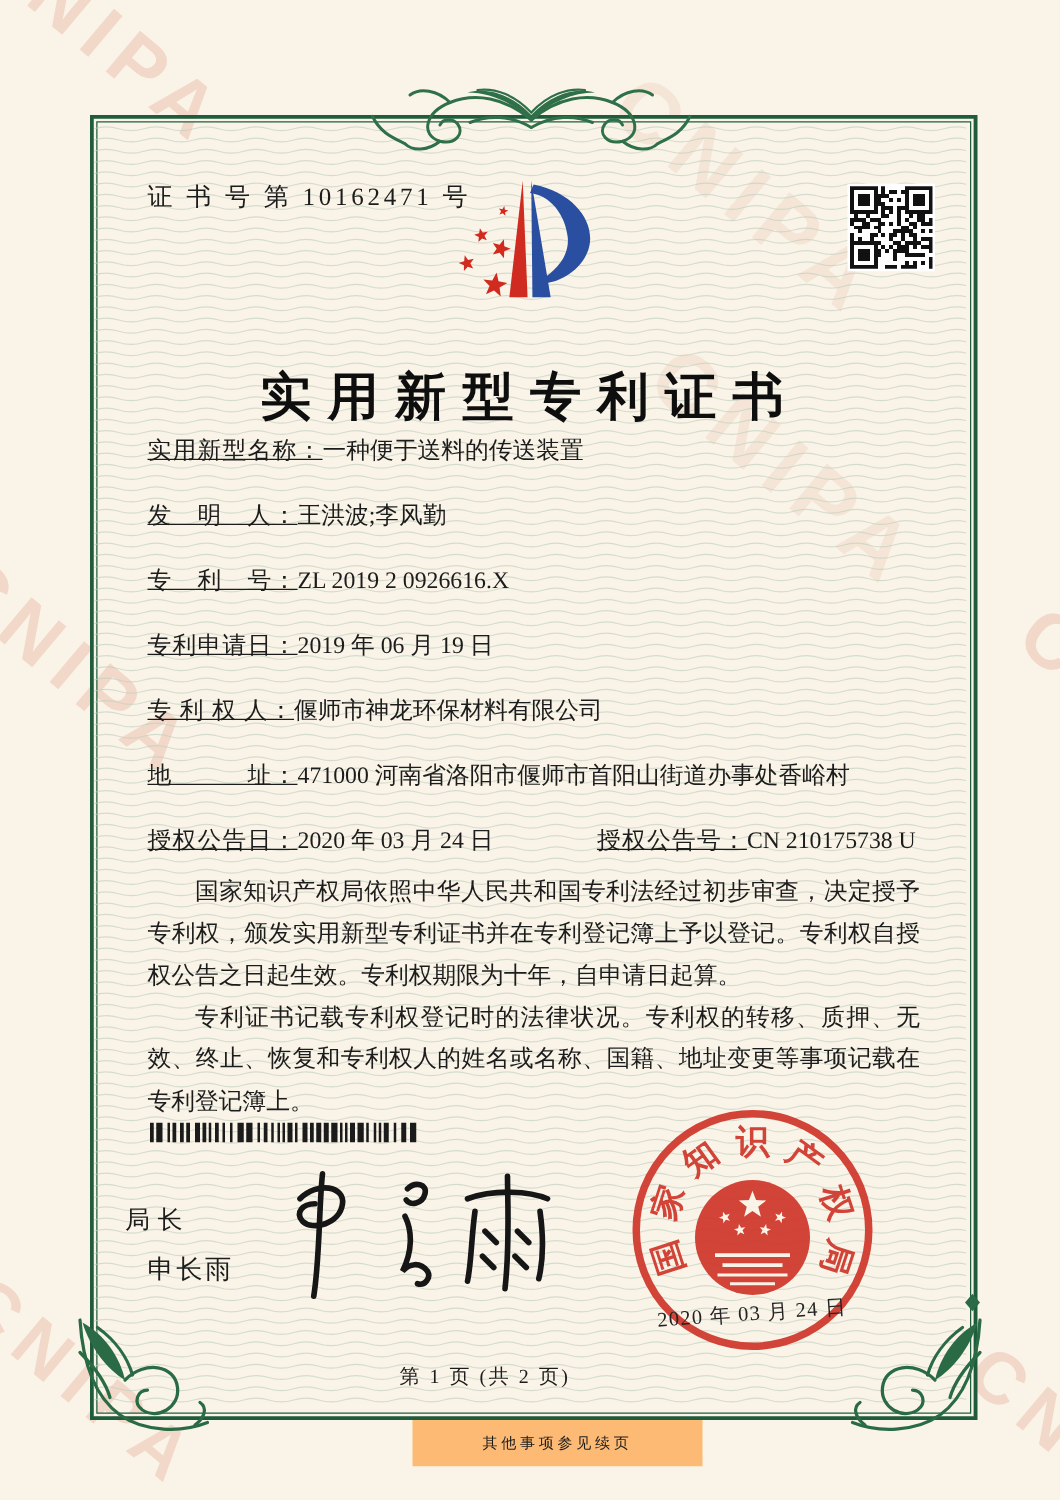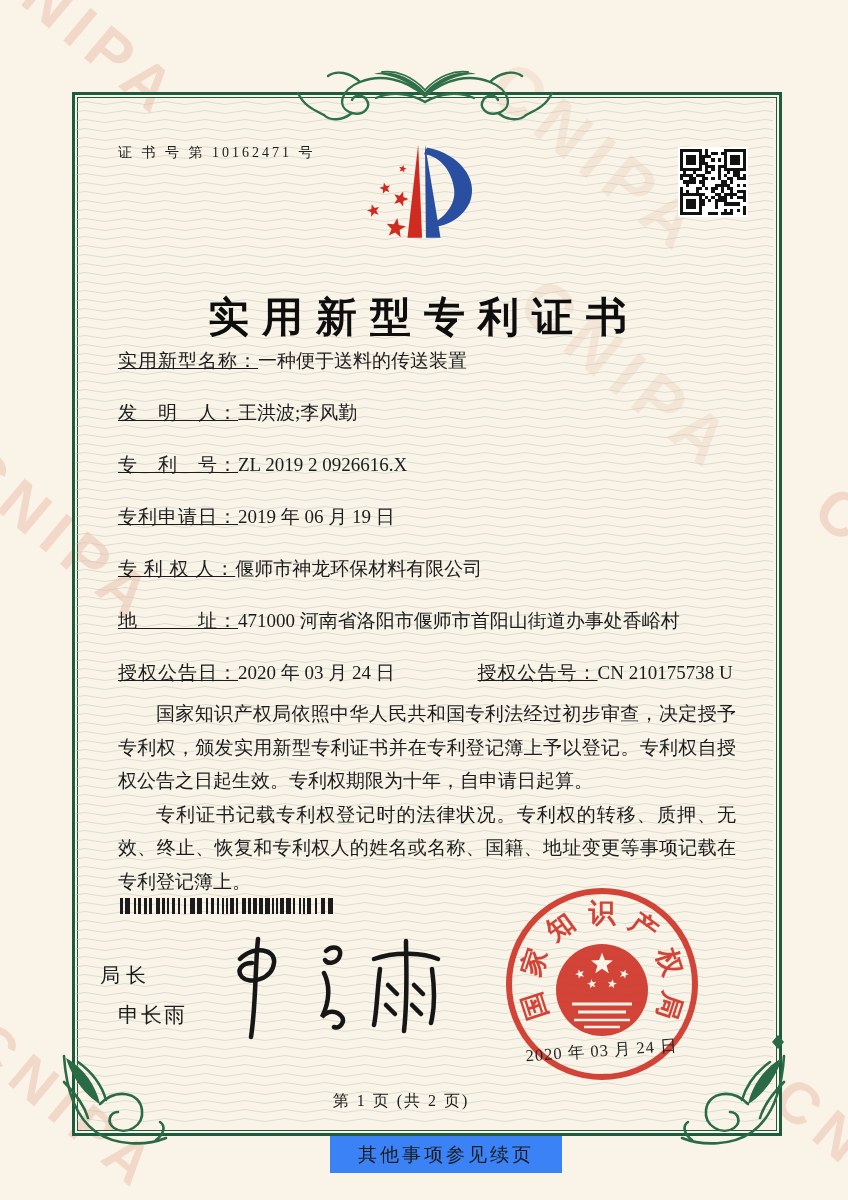--- a/index.html
+++ b/index.html
@@ -14,21 +14,21 @@
 
   
   .frame{position:absolute;left:72px;top:92px;width:704px;height:1038px;z-index:2;
          border:3px solid #1f5c3d;
          box-shadow:inset 0 0 0 2px #faf4e8, inset 0 0 0 3px #1f5c3d;}
   .waves{position:absolute;left:0;top:0;z-index:0;}
 
   .content{position:absolute;left:0;top:0;width:848px;height:1200px;z-index:3;}
   .abs{position:absolute;}
 
-  .cert-no{left:118px;top:144px;font-size:14px;letter-spacing:3px;}
+  .cert-no{left:118px;top:144px;font-size:20px;letter-spacing:3px;}
   .logo{left:356px;top:140px;}
   .qr{left:678px;top:147px;background:#fff;padding:2px;}
   .title{left:0;top:250px;width:848px;text-align:center;font-size:41px;font-weight:bold;
          letter-spacing:13px;color:#0e0e0e;margin-top:40px;}
 
   .fields{left:118px;top:350px;width:620px;font-size:19px;}
   .frow{margin-bottom:30px;line-height:22px;white-space:nowrap;}
   .flabel{letter-spacing:1px;text-decoration:underline;}
   .grant .pair2{margin-left:78px;}
 
@@ -36,23 +36,23 @@
   .paras p{margin:0;text-indent:2em;}
 
   .barcode{left:120px;top:898px;}
 
   .director{left:100px;top:962px;font-size:20px;letter-spacing:6px;}
   .director2{left:118px;top:1001px;font-size:21px;letter-spacing:2px;}
   .signature{left:228px;top:933px;}
 
   .seal{left:502px;top:884px;opacity:.93;}
 
-  .pageinfo{left:17px;top:1091px;width:768px;text-align:center;font-size:16px;letter-spacing:2px;}
-  .footnote{left:330px;top:1136px;width:232px;height:37px;background:#3b82f6;text-align:center;
-            line-height:37px;font-size:19px;letter-spacing:3px;}
+  .pageinfo{left:4px;top:1091px;width:768px;text-align:center;font-size:16px;letter-spacing:2px;}
+  .footnote{left:330px;top:1136px;width:232px;height:37px;background:#fdba74;text-align:center;
+            line-height:37px;font-size:12px;letter-spacing:3px;}
 
   .orn{position:absolute;z-index:2;pointer-events:none;}
 </style>
 </head>
 <body>
 
 <div class="page">
 
   <svg width="0" height="0" style="position:absolute">
     <defs>

